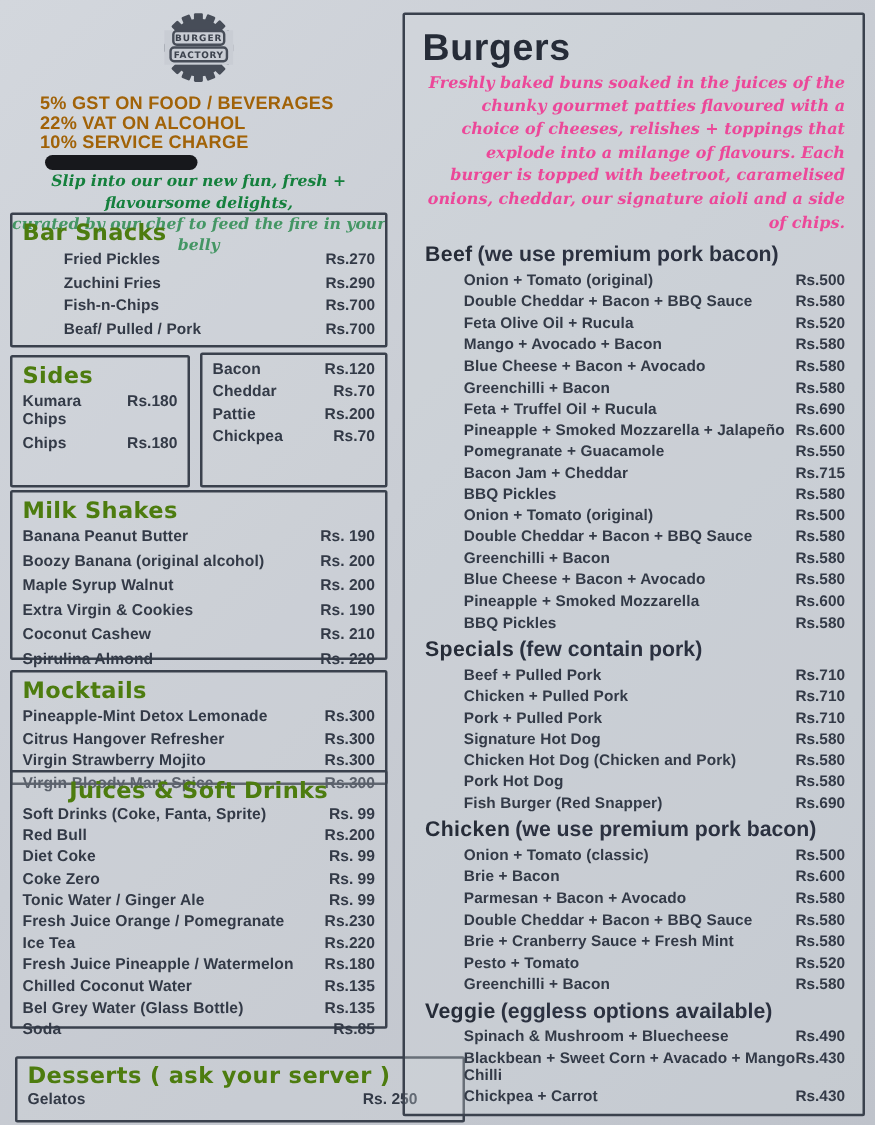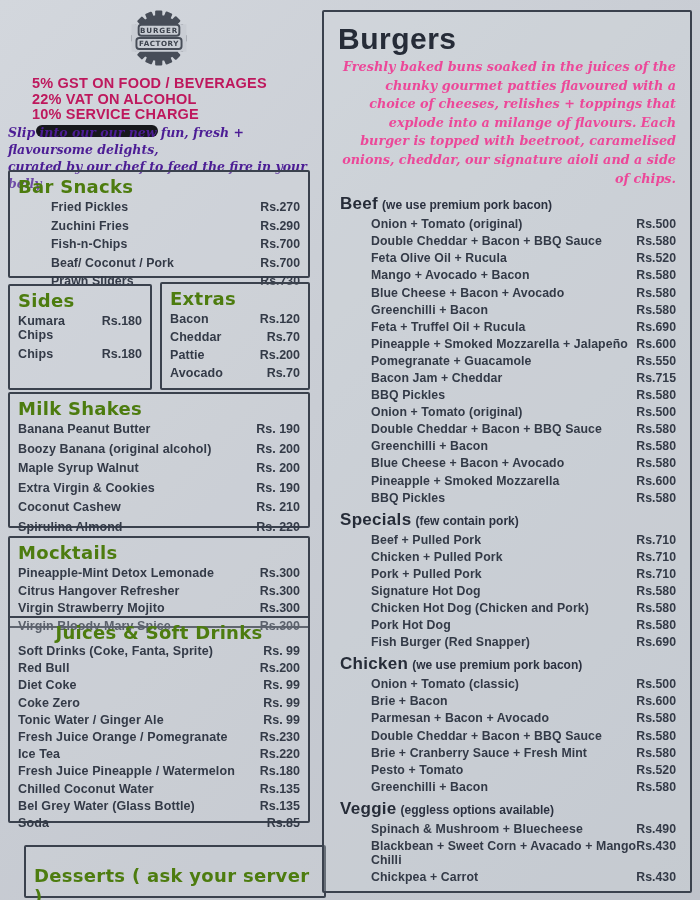--- a/index.html
+++ b/index.html
@@ -7,26 +7,26 @@
   body {
     font-family:"Liberation Sans","DejaVu Sans",sans-serif;
     background:linear-gradient(135deg,#d3d7dd 0%,#c9cdd4 45%,#bfc3cb 100%);
     color:#2b3140; position:relative;
   }
 
   
   #left-col { position:absolute; left:8px; top:0; width:302px; height:900px; }
   #logo-wrap { position:absolute; left:0; top:5px; width:100%; display:flex; justify-content:center; }
   #tax-block { position:absolute; left:24px; top:76px; width:278px;
-    font-weight:700; font-size:14.5px; letter-spacing:.2px; line-height:15.5px; color:#be185d; }
+    font-weight:700; font-size:14.5px; letter-spacing:.2px; line-height:15.5px; color:#a16207; }
   .redact { display:inline-block; width:122px; height:12px; background:#17181c;
     border-radius:6px; vertical-align:middle; margin-left:4px; }
-  #tagline { position:absolute; left:0; top:124px; width:302px; 
+  #tagline { position:absolute; left:0; top:136px; width:302px; text-align:center;
     font-family:"DejaVu Serif","Liberation Serif",serif; font-style:italic; font-weight:600;
-    font-size:12.5px; line-height:17px; color:#4c1d95; }
+    font-size:12.5px; line-height:17px; color:#15803d; }
 
   .box { position:absolute; border:2.5px solid #3a414d; border-radius:2px;
     background:rgba(210,214,220,.25); padding:4px 8px 2px 8px; }
   .box-title { font-size:18px; font-weight:800; letter-spacing:.3px; color:#4d7c0f;
     margin-bottom:3px; font-family:"DejaVu Sans","Liberation Sans",sans-serif; }
   .mrow { display:flex; justify-content:space-between; align-items:baseline;
     font-weight:700; font-size:12.5px; color:#333a47; }
   .mrow .nm { letter-spacing:.1px; }
   .mrow .pr { white-space:nowrap; font-weight:700; }
 
@@ -36,37 +36,37 @@
   #sides .mrow { margin-bottom:5px;justify-content:space-between; }
   #extras { left:152px; top:282px; width:150px; height:108px; }
   #extras .mrow { margin-bottom:4px; }
   #milk-shakes { left:0; top:392px; width:302px; height:136px; }
   #milk-shakes .mrow { margin-bottom:5.5px; }
   #mocktails { left:0; top:536px; width:302px; height:92px; }
   #mocktails .mrow { margin-bottom:3.5px; }
   #juices { left:0; top:616px; width:302px; height:207px; }
   #juices .box-title { text-align:center; margin-bottom:1px; }
   #juices .mrow { margin-bottom:3.2px; }
-  #desserts { left:16px; top:845px; width:302px; height:53px; padding-top:18px; }
+  #desserts { left:4px; top:845px; width:360px; height:53px; padding-top:3px; }
   #desserts .box-title { margin-bottom:1px; }
   #desserts .mrow { margin-bottom:2px; }
   #desserts .pr { padding-right:28px; }
 
   
   #burgers-box { position:absolute; left:322px; top:10px; width:370px; height:883px;
     border:2.5px solid #3a414d; border-radius:2px; padding:8px 14px 6px 14px;
     background:rgba(213,217,223,.3); }
   #burgers-title { font-size:30px; font-weight:800; letter-spacing:.5px; color:#262c38;
     margin:2px 0 2px 0; }
   #burgers-desc { font-family:"DejaVu Serif","Liberation Serif",serif; font-style:italic;
     font-weight:600; font-size:12.8px; line-height:18.6px; color:#ec4899;
     margin:2px 0 6px 2px;text-align:right; }
   .bsec-head { margin:5px 0 3px 2px; }
   .bsec-title { font-size:17px; font-weight:800; color:#262c38; letter-spacing:.3px; }
-  .bsec-note { font-size:12px; font-weight:800; color:#2b3140; margin-left:4px; }
+  .bsec-note { font-size:17px; font-weight:800; color:#2b3140; margin-left:4px; }
   .bsec-items .mrow { margin-bottom:3.1px; font-size:12.3px;padding-left:33px; }
 </style>
 </head>
 <body>
 
 <div id="left-col">
 
   <div id="logo-wrap">
     <svg width="128" height="66" viewBox="0 0 140 120">
       <g fill="#474d58">
@@ -109,63 +109,58 @@
         </div>
         <div class="mrow">
           <span class="nm">Zuchini Fries</span>
           <span class="pr">Rs.290</span>
         </div>
         <div class="mrow">
           <span class="nm">Fish-n-Chips</span>
           <span class="pr">Rs.700</span>
         </div>
         <div class="mrow">
-          <span class="nm">Beaf/ Coconut / Pork</span>
+          <span class="nm">Beaf/ Pulled / Pork</span>
           <span class="pr">Rs.700</span>
-        </div>
-        <div class="mrow">
-          <span class="nm">Prawn Sliders</span>
-          <span class="pr">Rs.730</span>
         </div>
       </div>
   </div>
 
   <div class="box" id="sides">
     <div class="box-title">Sides</div>
     <div>
 
     <div class="mrow">
           <span class="nm">Kumara Chips</span>
           <span class="pr">Rs.180</span>
         </div>
         <div class="mrow">
           <span class="nm">Chips</span>
           <span class="pr">Rs.180</span>
         </div>
       </div>
   </div>
 
   <div class="box" id="extras">
-    <div class="box-title">Extras</div>
     <div>
 
     <div class="mrow">
           <span class="nm">Bacon</span>
           <span class="pr">Rs.120</span>
         </div>
         <div class="mrow">
           <span class="nm">Cheddar</span>
           <span class="pr">Rs.70</span>
         </div>
         <div class="mrow">
           <span class="nm">Pattie</span>
           <span class="pr">Rs.200</span>
         </div>
         <div class="mrow">
-          <span class="nm">Avocado</span>
+          <span class="nm">Chickpea</span>
           <span class="pr">Rs.70</span>
         </div>
       </div>
   </div>
 
   <div class="box" id="milk-shakes">
     <div class="box-title">Milk Shakes</div>
     <div>
 
     <div class="mrow">

